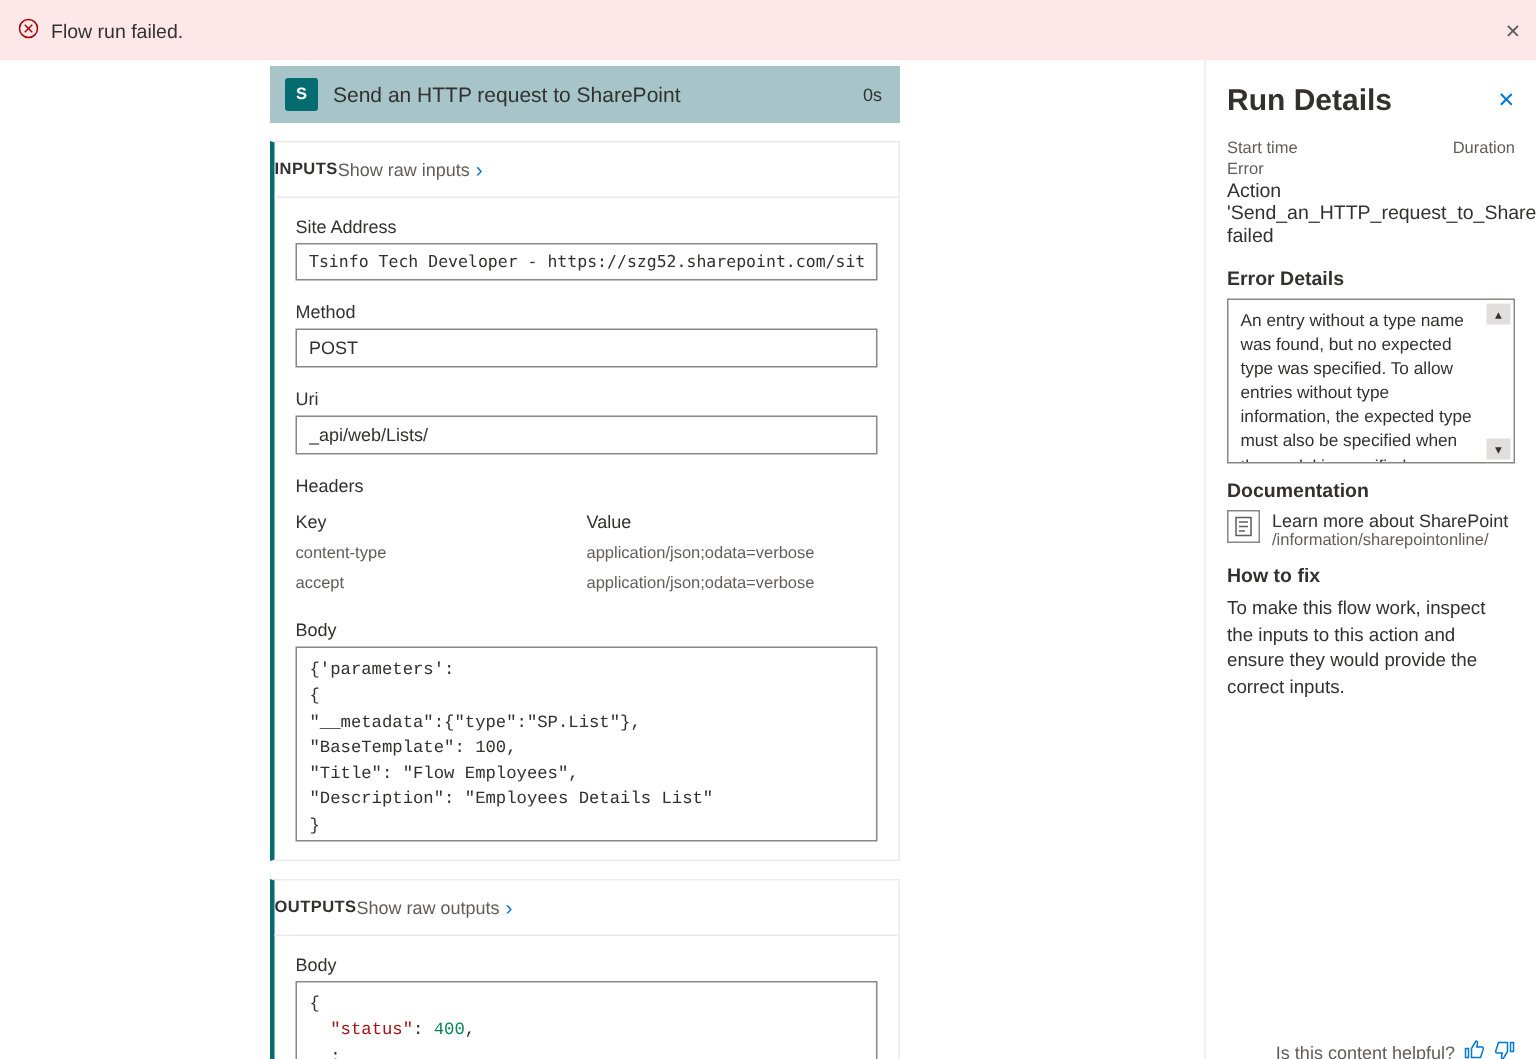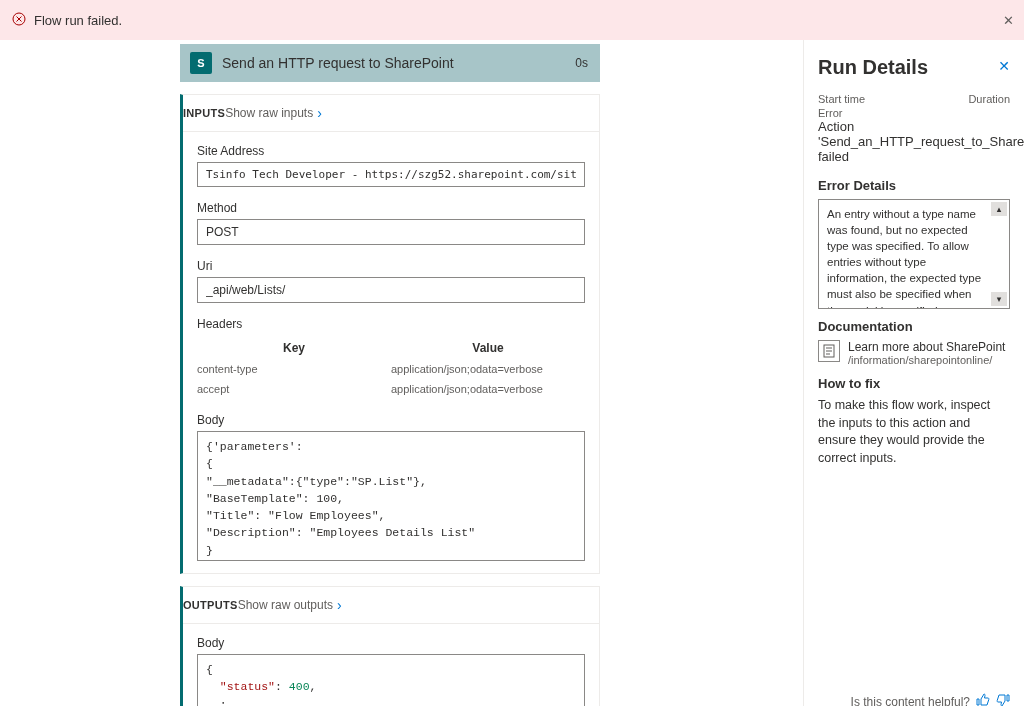--- a/index.html
+++ b/index.html
@@ -148,24 +148,23 @@
 .headers-table {
   width: 100%;
   margin-top: 6px;
   margin-bottom: 12px;
 }
 .headers-table .row {
   display: flex;
   padding: 4px 0;
 }
 .headers-table .row.header {
-  font-weight: 700;
-  color: #323130;
-  font-size: 12px;
-  text-align: center;
+  font-weight: 400;
+  color: #323130;
+  font-size: 12px;
 }
 .headers-table .cell {
   flex: 1;
   font-size: 11px;
   color: #605e5c;
 }
 .headers-table .row.header .cell {
   color: #323130;
   font-size: 12px;
 }

